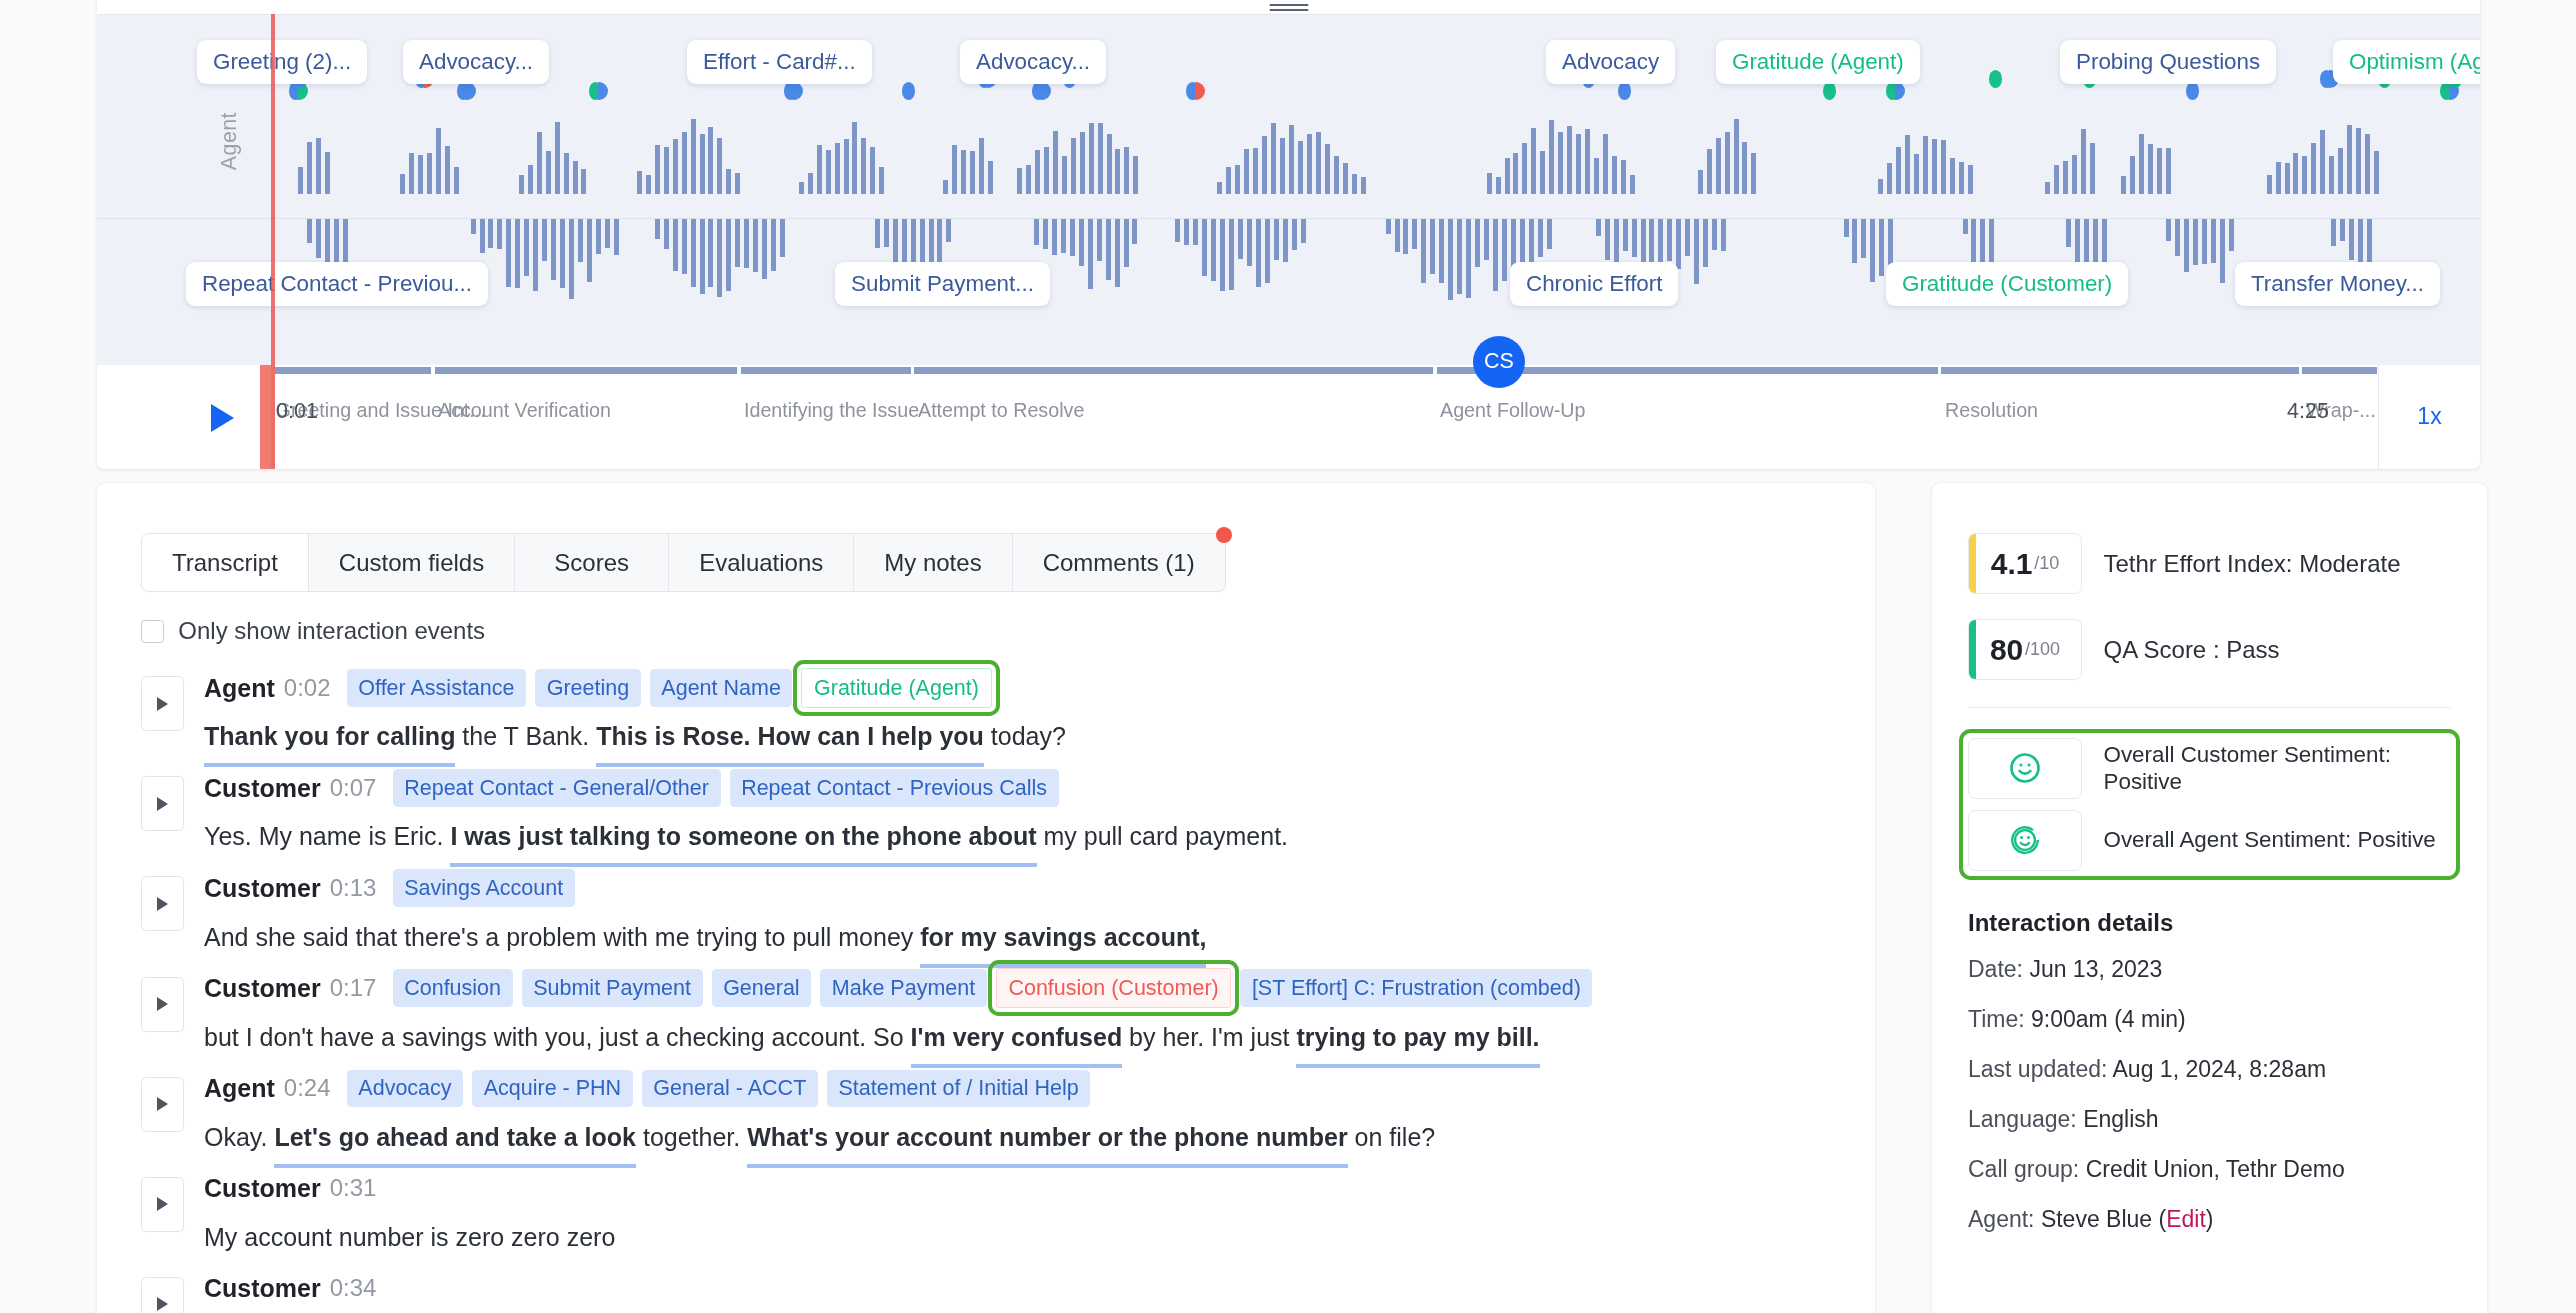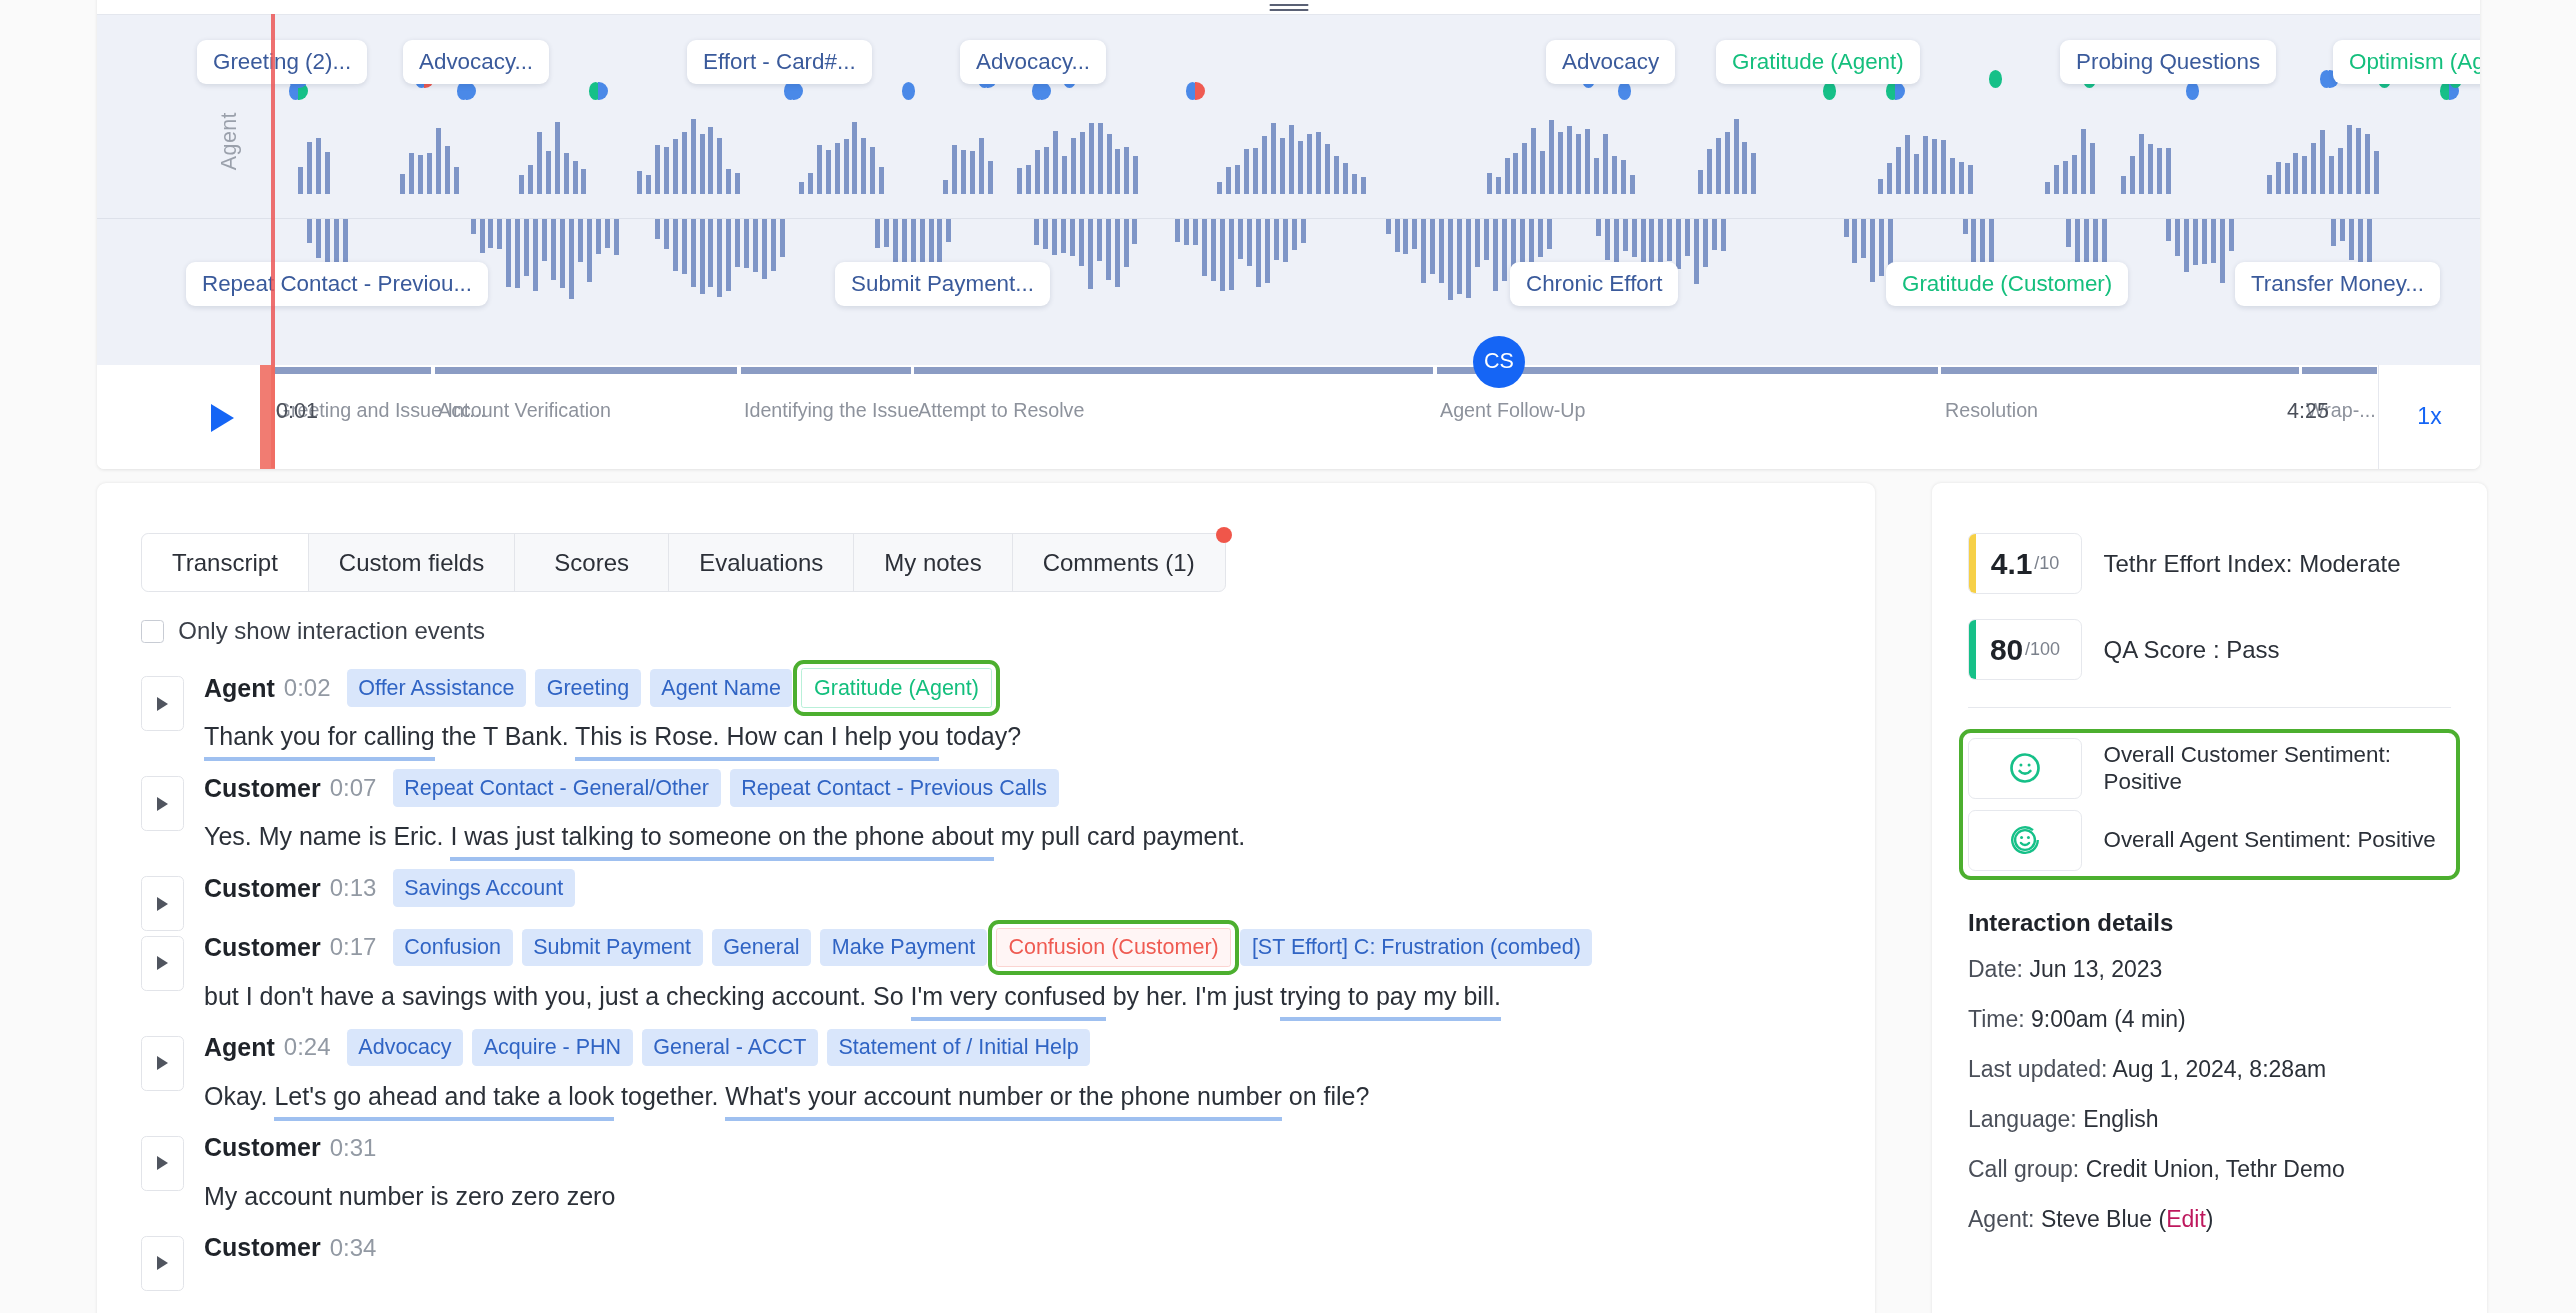--- a/index.html
+++ b/index.html
@@ -176,21 +176,21 @@
   .tag {
     font-size: 21.5px; color:#3064c4; background:#d9e6fb;
     border-radius: 4.5px; padding: 6.3px 11.6px; white-space:nowrap;
   }
   .tag.green-txt { color:#14bf7d; background:#fff; border:0.9px solid #b9f0d9; }
   .tag.red-txt { color:#ef5b52; background:#fff5f5; border:0.9px solid #fbd4d1; }
   .hl-green { outline: 4.5px solid #4caf2f; outline-offset: 4.5px; border-radius:2.7px;}
   .turn-text {
     font-size: 25px; color:#2b3038; line-height: 1.42; margin-top: 5.4px;
   }
-  .u { border-bottom: 4.5px solid #9fc0f0; padding-bottom: 7px; }
+  .u { border-bottom: 4.5px solid #9fc0f0; padding-bottom: 13px; font-weight: bold; }
 
   
   .right-panel {
     position:absolute; left: 1932px; top: 483px;
     width: 555px; height: 894px;
     background:#fff; border-radius: 9px;
     box-shadow: 0 0.9px 3.6px rgba(0,0,0,0.10);
     padding: 50px 36px 0 36px;
   }
   .score-row { display:flex; align-items:center; margin-bottom: 25px; }
@@ -689,20 +689,21 @@
     </div>
     <div class="turn">
       <div class="turn-play">
         <i></i>
       </div>
       <div class="turn-head">
         <span class="speaker">Customer</span>
         <span class="ts">0:13</span>
         <span class="tag">Savings Account</span>
       </div>
+      <div class="turn-text"><span>And she said that there's a problem with me trying to pull money </span><span class="u">for my savings account,</span></div>
     </div>
     <div class="turn">
       <div class="turn-play">
         <i></i>
       </div>
       <div class="turn-head">
         <span class="speaker">Customer</span>
         <span class="ts">0:17</span>
         <span class="tag">Confusion</span>
         <span class="tag">Submit Payment</span>

